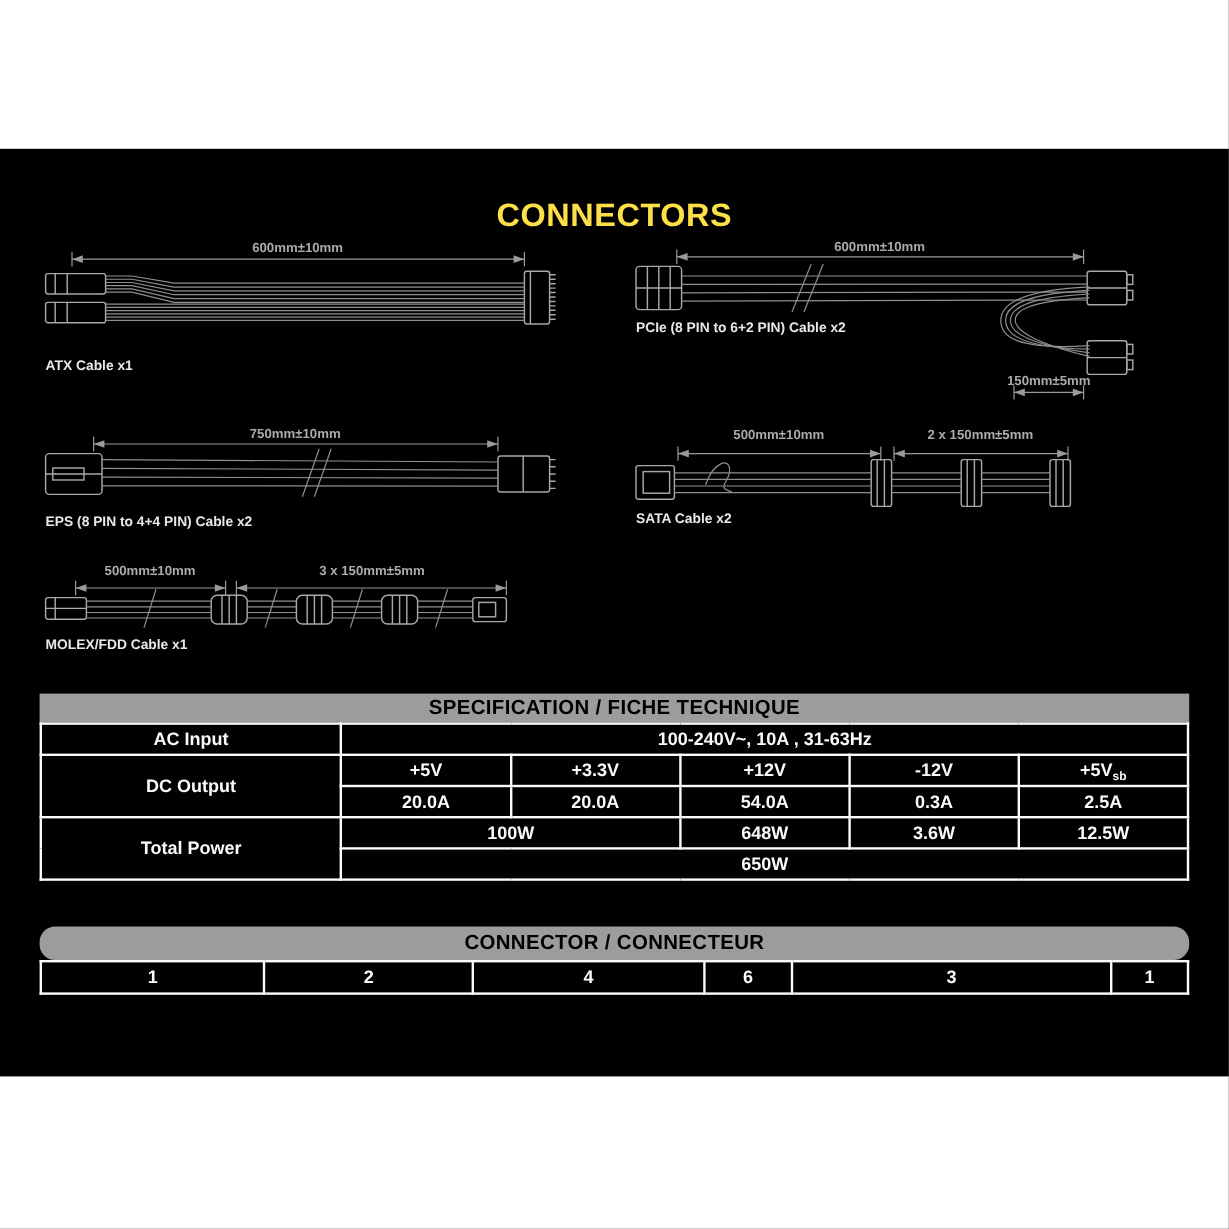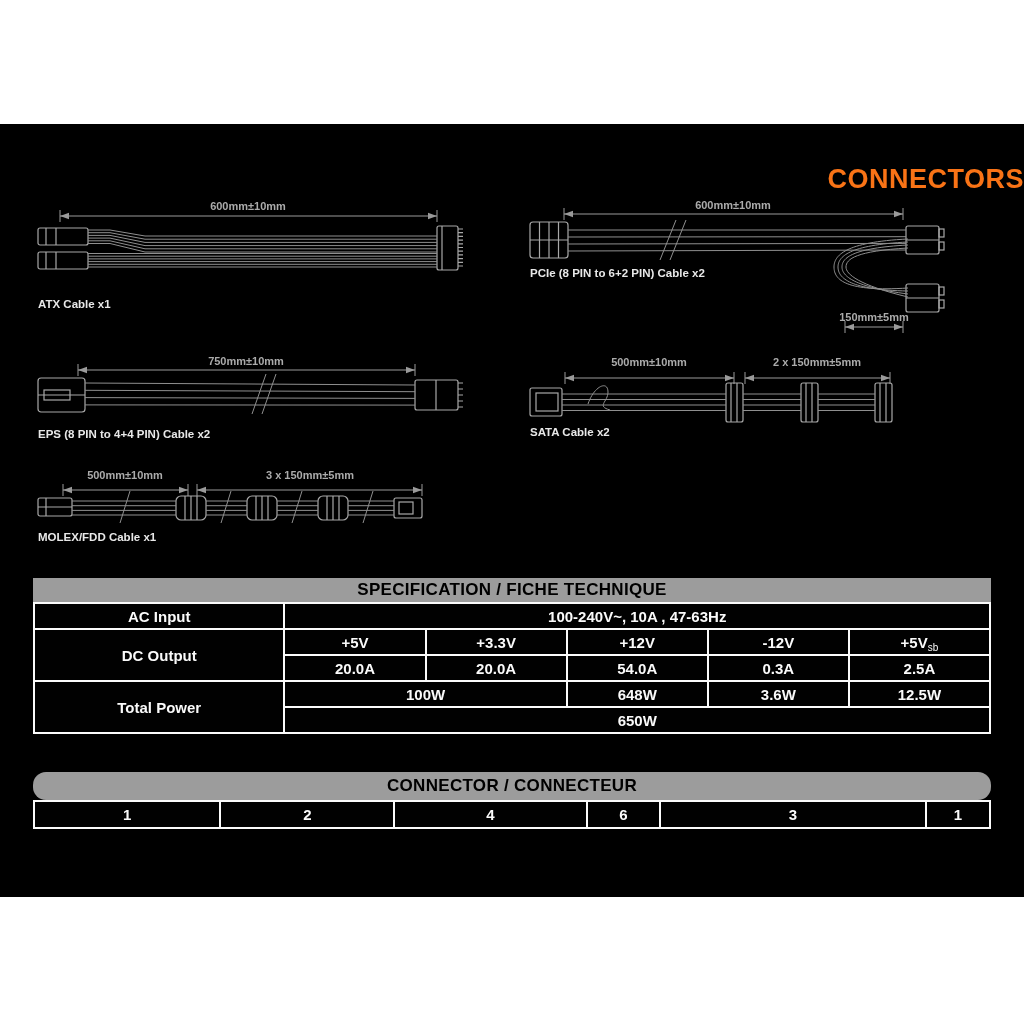--- a/index.html
+++ b/index.html
@@ -2,22 +2,22 @@
 <html><head>
 <meta charset="utf-8">
 <style>
   html,body{margin:0;padding:0;}
   body{
     width:1024px;height:1024px;position:relative;background:#ffffff;
     font-family:"Liberation Sans",sans-serif;overflow:hidden;
   }
   .band{position:absolute;left:0;top:124px;width:1024px;height:773px;background:#000000;}
   .page-title{
-    position:absolute;top:40px;left:0;width:100%;text-align:right;
-    color:#f97316;font-size:27px;font-weight:700;letter-spacing:.5px;
+    position:absolute;top:40px;left:0;width:100%;text-align:center;
+    color:#fde047;font-size:27px;font-weight:700;letter-spacing:.5px;
   }
   svg{position:absolute;overflow:visible;}
   .svg-atx  {left:30px; top:72px;}
   .svg-pcie {left:520px;top:72px;}
   .svg-eps  {left:30px; top:228px;}
   .svg-sata {left:520px;top:228px;}
   .svg-molex{left:30px; top:341px;}
   .wire{stroke:#8f8f8f;stroke-width:1;fill:none;}
   .conn{stroke:#a8a8a8;stroke-width:1.2;fill:none;}
   .dimline{stroke:#9a9a9a;stroke-width:1;fill:none;}
@@ -36,21 +36,21 @@
   .spec-block .tbl-header{height:24px;font-size:17px;}
   .connector-block .tbl-header{height:28px;font-size:17px;border-radius:13px;}
   table{border-collapse:collapse;width:958px;table-layout:fixed;}
   td{
     border:2px solid #fbfbfb;background:#010101;color:#fafafa;
     font-weight:700;font-size:15px;text-align:center;vertical-align:middle;
     padding:0;overflow:hidden;white-space:nowrap;
   }
   .spec-block td{height:24px;}
   .connector-block td{height:25px;}
-  .sub{font-size:10px;position:relative;top:3px;font-weight:400;}
+  .sub{font-size:10px;position:relative;top:3px;font-weight:700;}
 </style>
 </head>
 <body>
 
 <div class="band">
 
   <div class="page-title">CONNECTORS</div>
 
   <svg class="svg-atx" width="440" height="120" viewBox="0 0 440 120">
     <g>
@@ -249,21 +249,21 @@
         <col style="width:26.2%">
           <col style="width:14.76%">
           <col style="width:14.76%">
         <col style="width:14.76%">
           <col style="width:14.76%">
           <col style="width:14.76%">
       </colgroup>
       <tbody>
         <tr>
           <td>AC Input</td>
-          <td colspan="5">100-240V~, 10A , 47-63Hz</td>
+          <td colspan="5">100-240V~, 10A , 31-63Hz</td>
         </tr>
         <tr>
           <td rowspan="2">DC Output</td>
           <td>+5V</td>
           <td>+3.3V</td>
           <td>+12V</td>
           <td>-12V</td>
           <td><span>+5V</span><span class="sub">sb</span></td>
         </tr>
         <tr>

